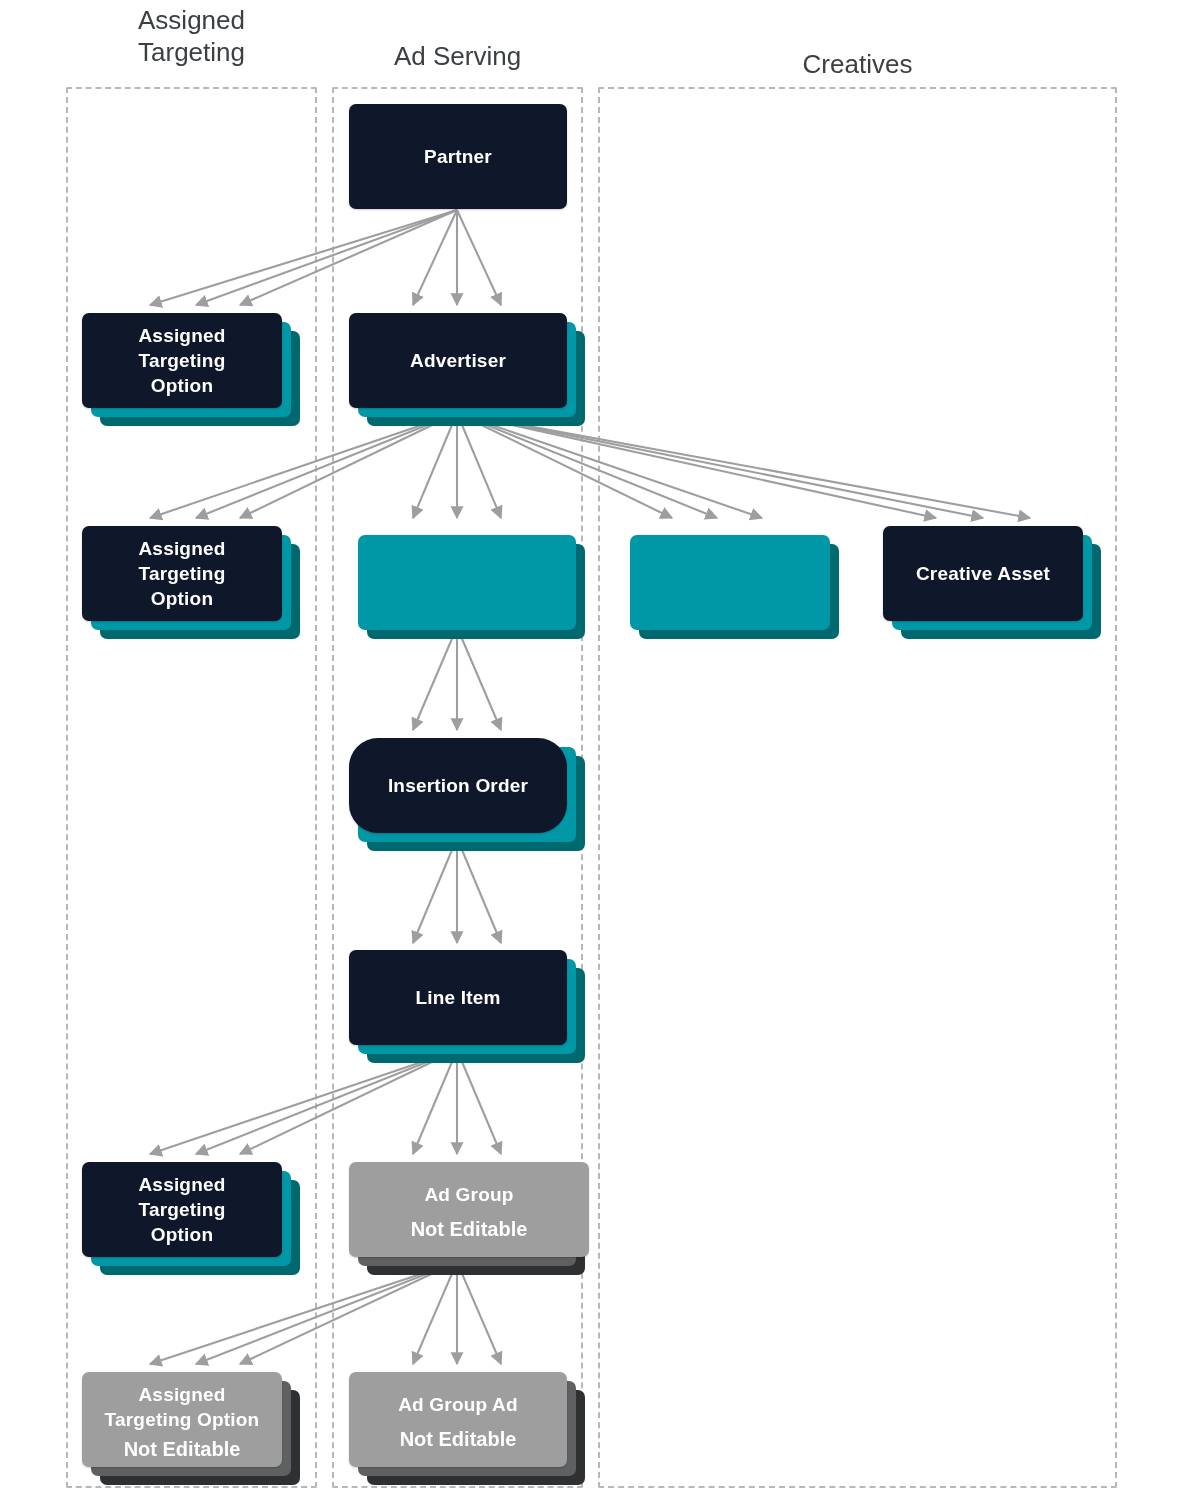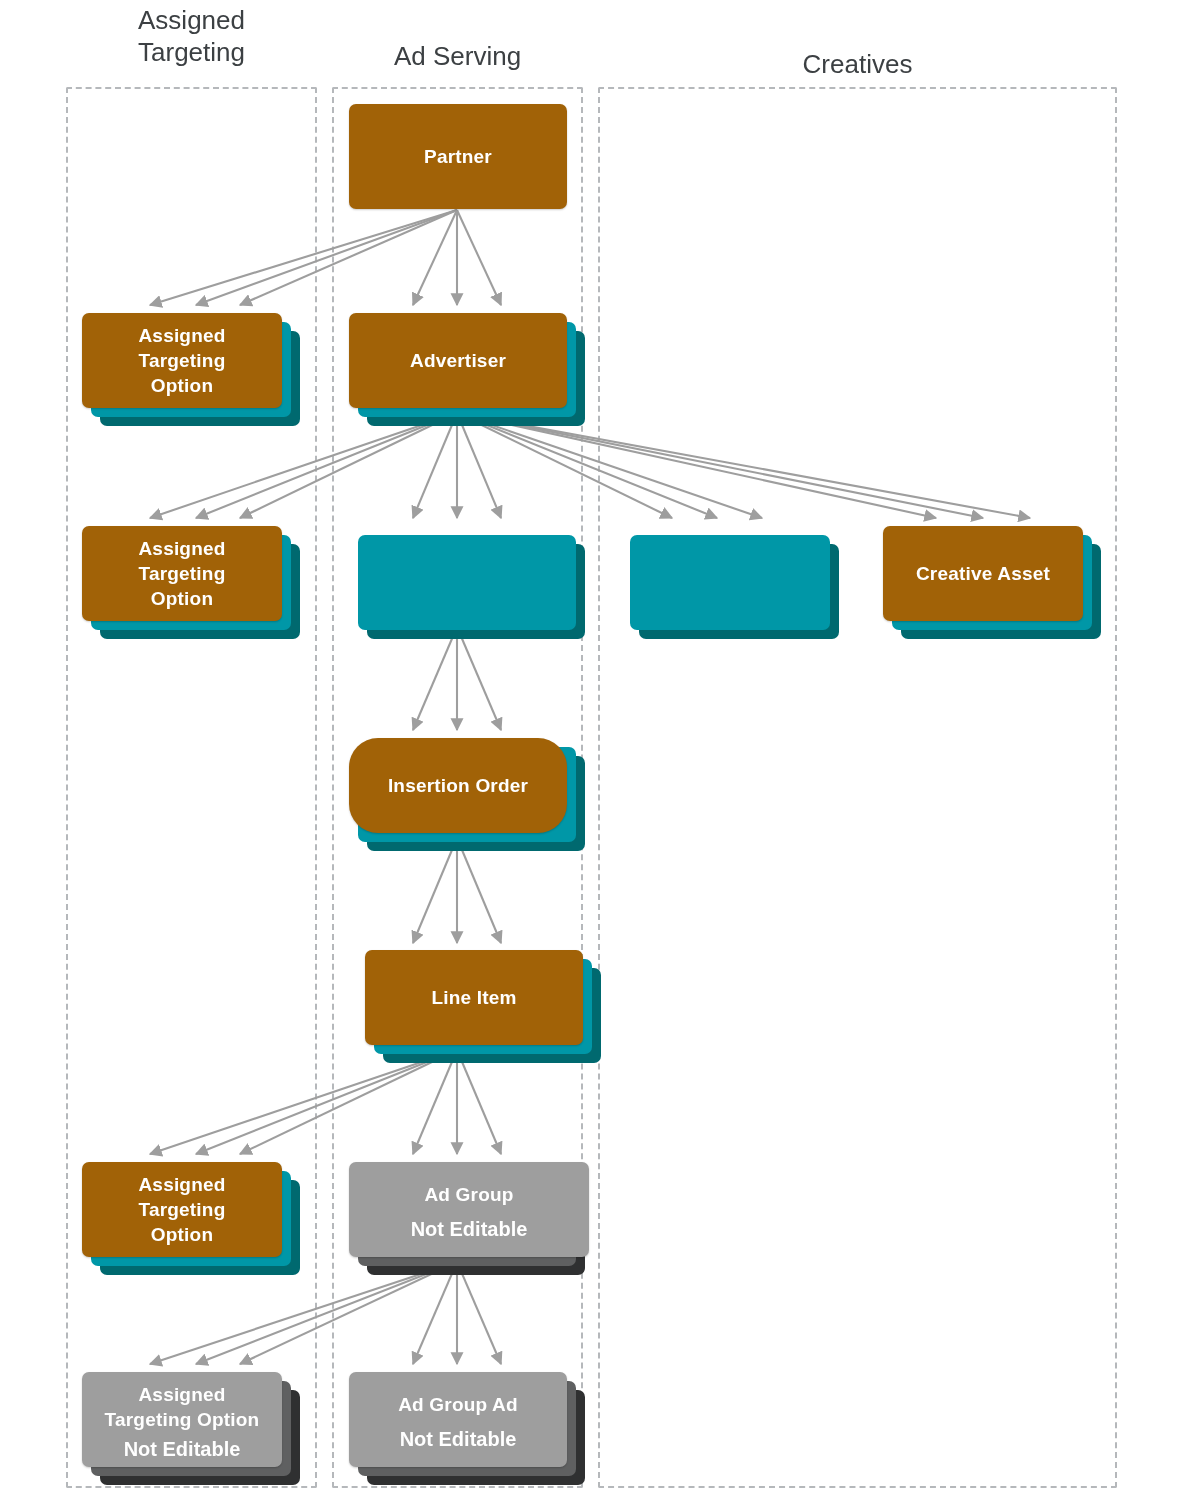--- a/index.html
+++ b/index.html
@@ -16,21 +16,21 @@
   
   .card{position:absolute;}
   .layer{position:absolute;border-radius:7px;}
   .face{position:absolute;border-radius:7px;display:flex;flex-direction:column;
       align-items:center;justify-content:center;color:#ffffff;text-align:center;
       box-shadow:0 1px 2px rgba(0,0,0,.20);}
   .title{font-weight:bold;font-size:19px;line-height:25px;letter-spacing:.2px;}
   .sub{font-weight:bold;font-size:20px;line-height:18px;margin-top:13px;}
 
   
-  .cy .face{background:#a16207;}
+  .cy .face{background:#0f172a;}
   .cy .l1{background:#0097a7;}
   .cy .l2{background:#00696f;}
   
   .gy .face{background:#9e9e9e;}
   .gy .l1{background:#5f6061;}
   .gy .l2{background:#2f3031;}
 
   svg.edges{position:absolute;left:0;top:0;width:1184px;height:1508px;
       pointer-events:none;}
 </style>
@@ -165,21 +165,21 @@
   </div>
 
   <div class="card cy" style="left:349px;top:738px;width:236px;height:115px;">
     <div class="layer l2" style="left:18px;top:18px;width:218px;height:95px;"></div>
     <div class="layer l1" style="left:9px;top:9px;width:218px;height:95px;"></div>
     <div class="face" style="left:0;top:0;width:218px;height:95px;border-radius:29px;">
       <div class="title">Insertion Order</div>
     </div>
   </div>
 
-  <div class="card cy" style="left:349px;top:950px;width:236px;height:115px;margin-left:16px;">
+  <div class="card cy" style="left:349px;top:950px;width:236px;height:115px;">
     <div class="layer l2" style="left:18px;top:18px;width:218px;height:95px;"></div>
     <div class="layer l1" style="left:9px;top:9px;width:218px;height:95px;"></div>
     <div class="face" style="left:0;top:0;width:218px;height:95px;">
       <div class="title">Line Item</div>
     </div>
   </div>
 
   <div class="card cy" style="left:82px;top:1162px;width:218px;height:115px;">
     <div class="layer l2" style="left:18px;top:18px;width:200px;height:95px;"></div>
     <div class="layer l1" style="left:9px;top:9px;width:200px;height:95px;"></div>

